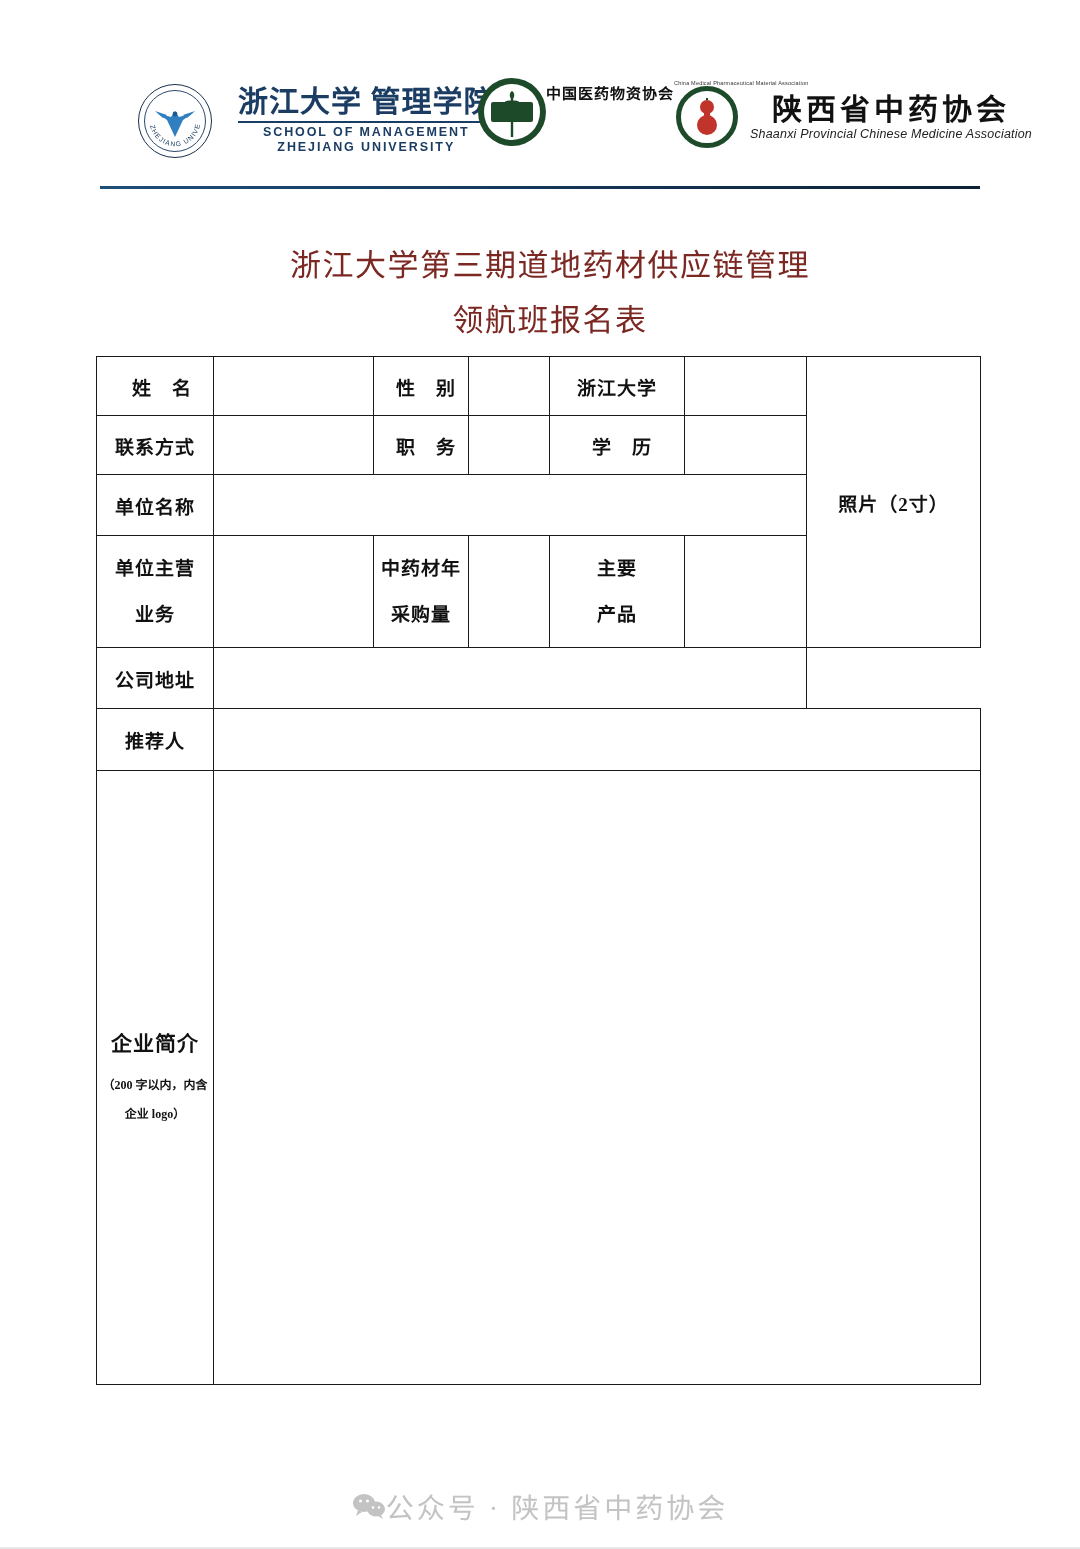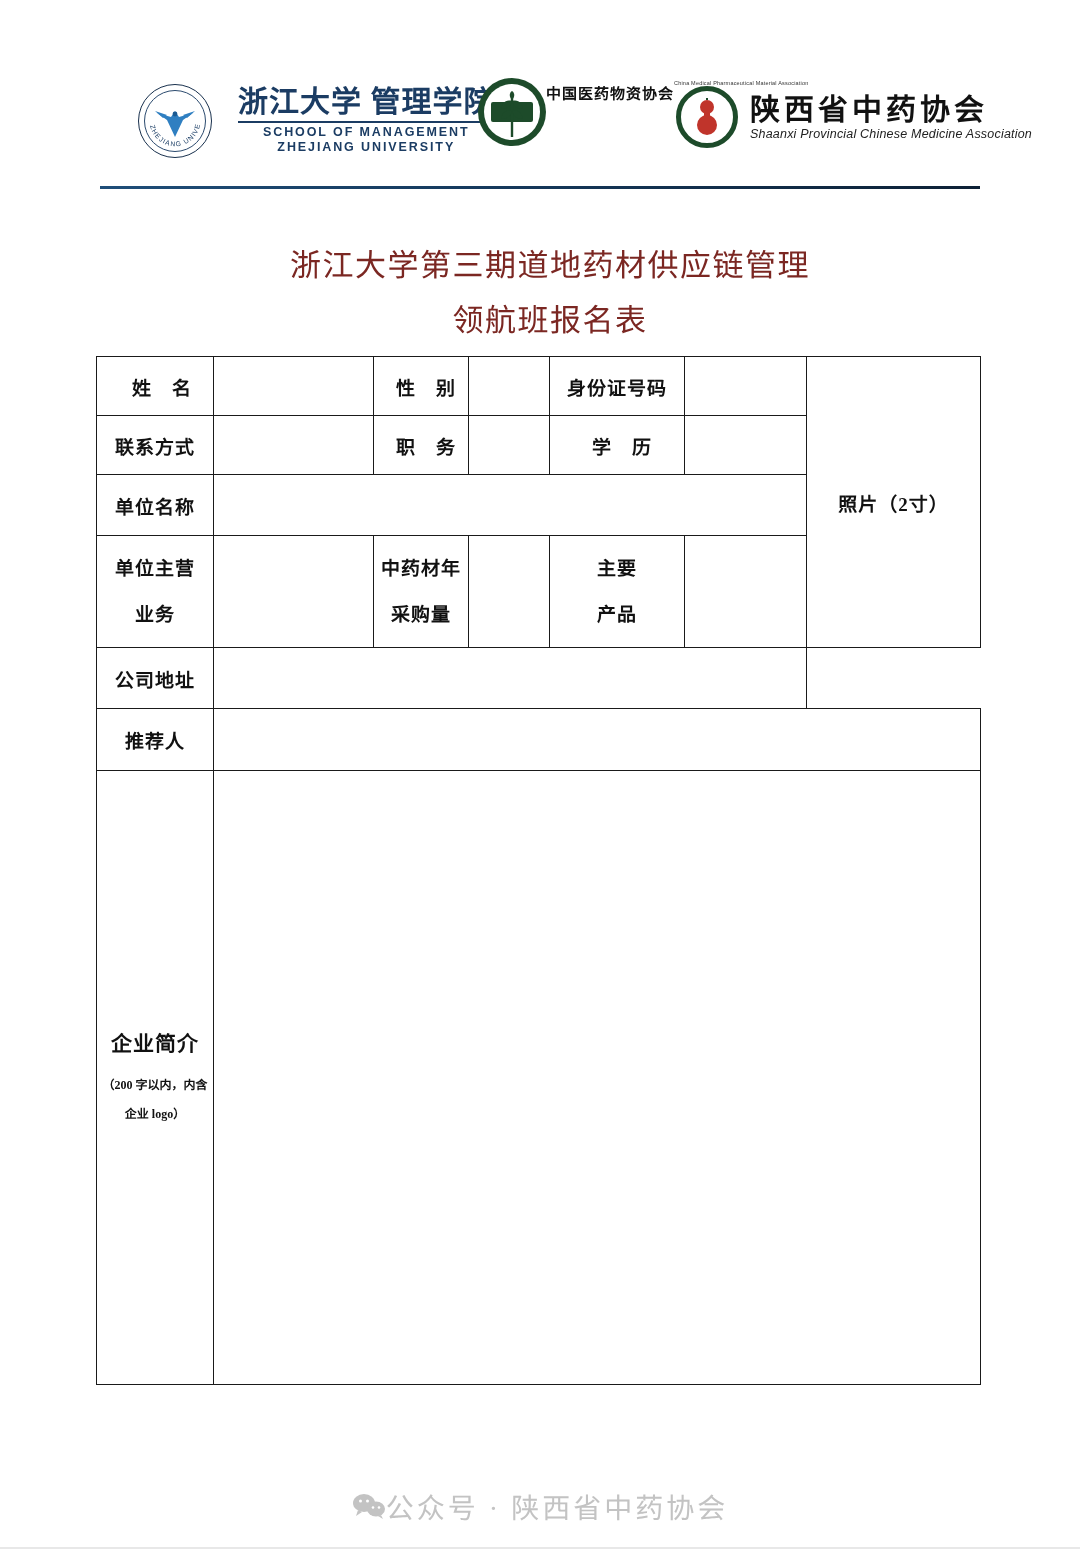--- a/index.html
+++ b/index.html
@@ -94,21 +94,21 @@
   .shaanxi { left: 676px; top: 8px; }
   .sx-seal {
     width: 62px; height: 62px; border-radius: 50%;
     border: 5px solid #1d4b2a; position: relative; background: #fff;
     flex: 0 0 auto;
   }
   .sx-gourd {
     position: absolute; left: 50%; top: 50%; transform: translate(-50%,-50%);
     width: 26px; height: 38px;
   }
-  .sx-word { margin-left: 12px; }
+  .sx-word { margin-left: 12px; text-align: center; }
   .sx-cn {
     font-family: "Liberation Serif", serif;
     font-size: 30px; font-weight: 700; color: #111;
     letter-spacing: 4px; white-space: nowrap; line-height: 1.1;
   }
   .sx-en {
     font-family: "Liberation Sans", sans-serif;
     font-style: italic; font-size: 12.5px; color: #222;
     letter-spacing: .2px; white-space: nowrap; margin-top: 1px;
   }
@@ -269,21 +269,21 @@
     <col style="width:122px">
     <col style="width:174px">
   </colgroup>
   <tbody>
 
     <tr class="r1">
       <td class="lbl-sp">姓　名</td>
       <td class="blank"></td>
       <td class="lbl-sp2" colspan="1">性　别</td>
       <td class="blank"></td>
-      <td>身份证号码</td>
+      <td>浙江大学</td>
       <td class="blank"></td>
       <td rowspan="4" class="photo-cell">照片（2寸）</td>
     </tr>
 
     <tr class="r2">
       <td>联系方式</td>
       <td class="blank"></td>
       <td class="lbl-sp2">职　务</td>
       <td class="blank"></td>
       <td class="lbl-sp2">学　历</td>

